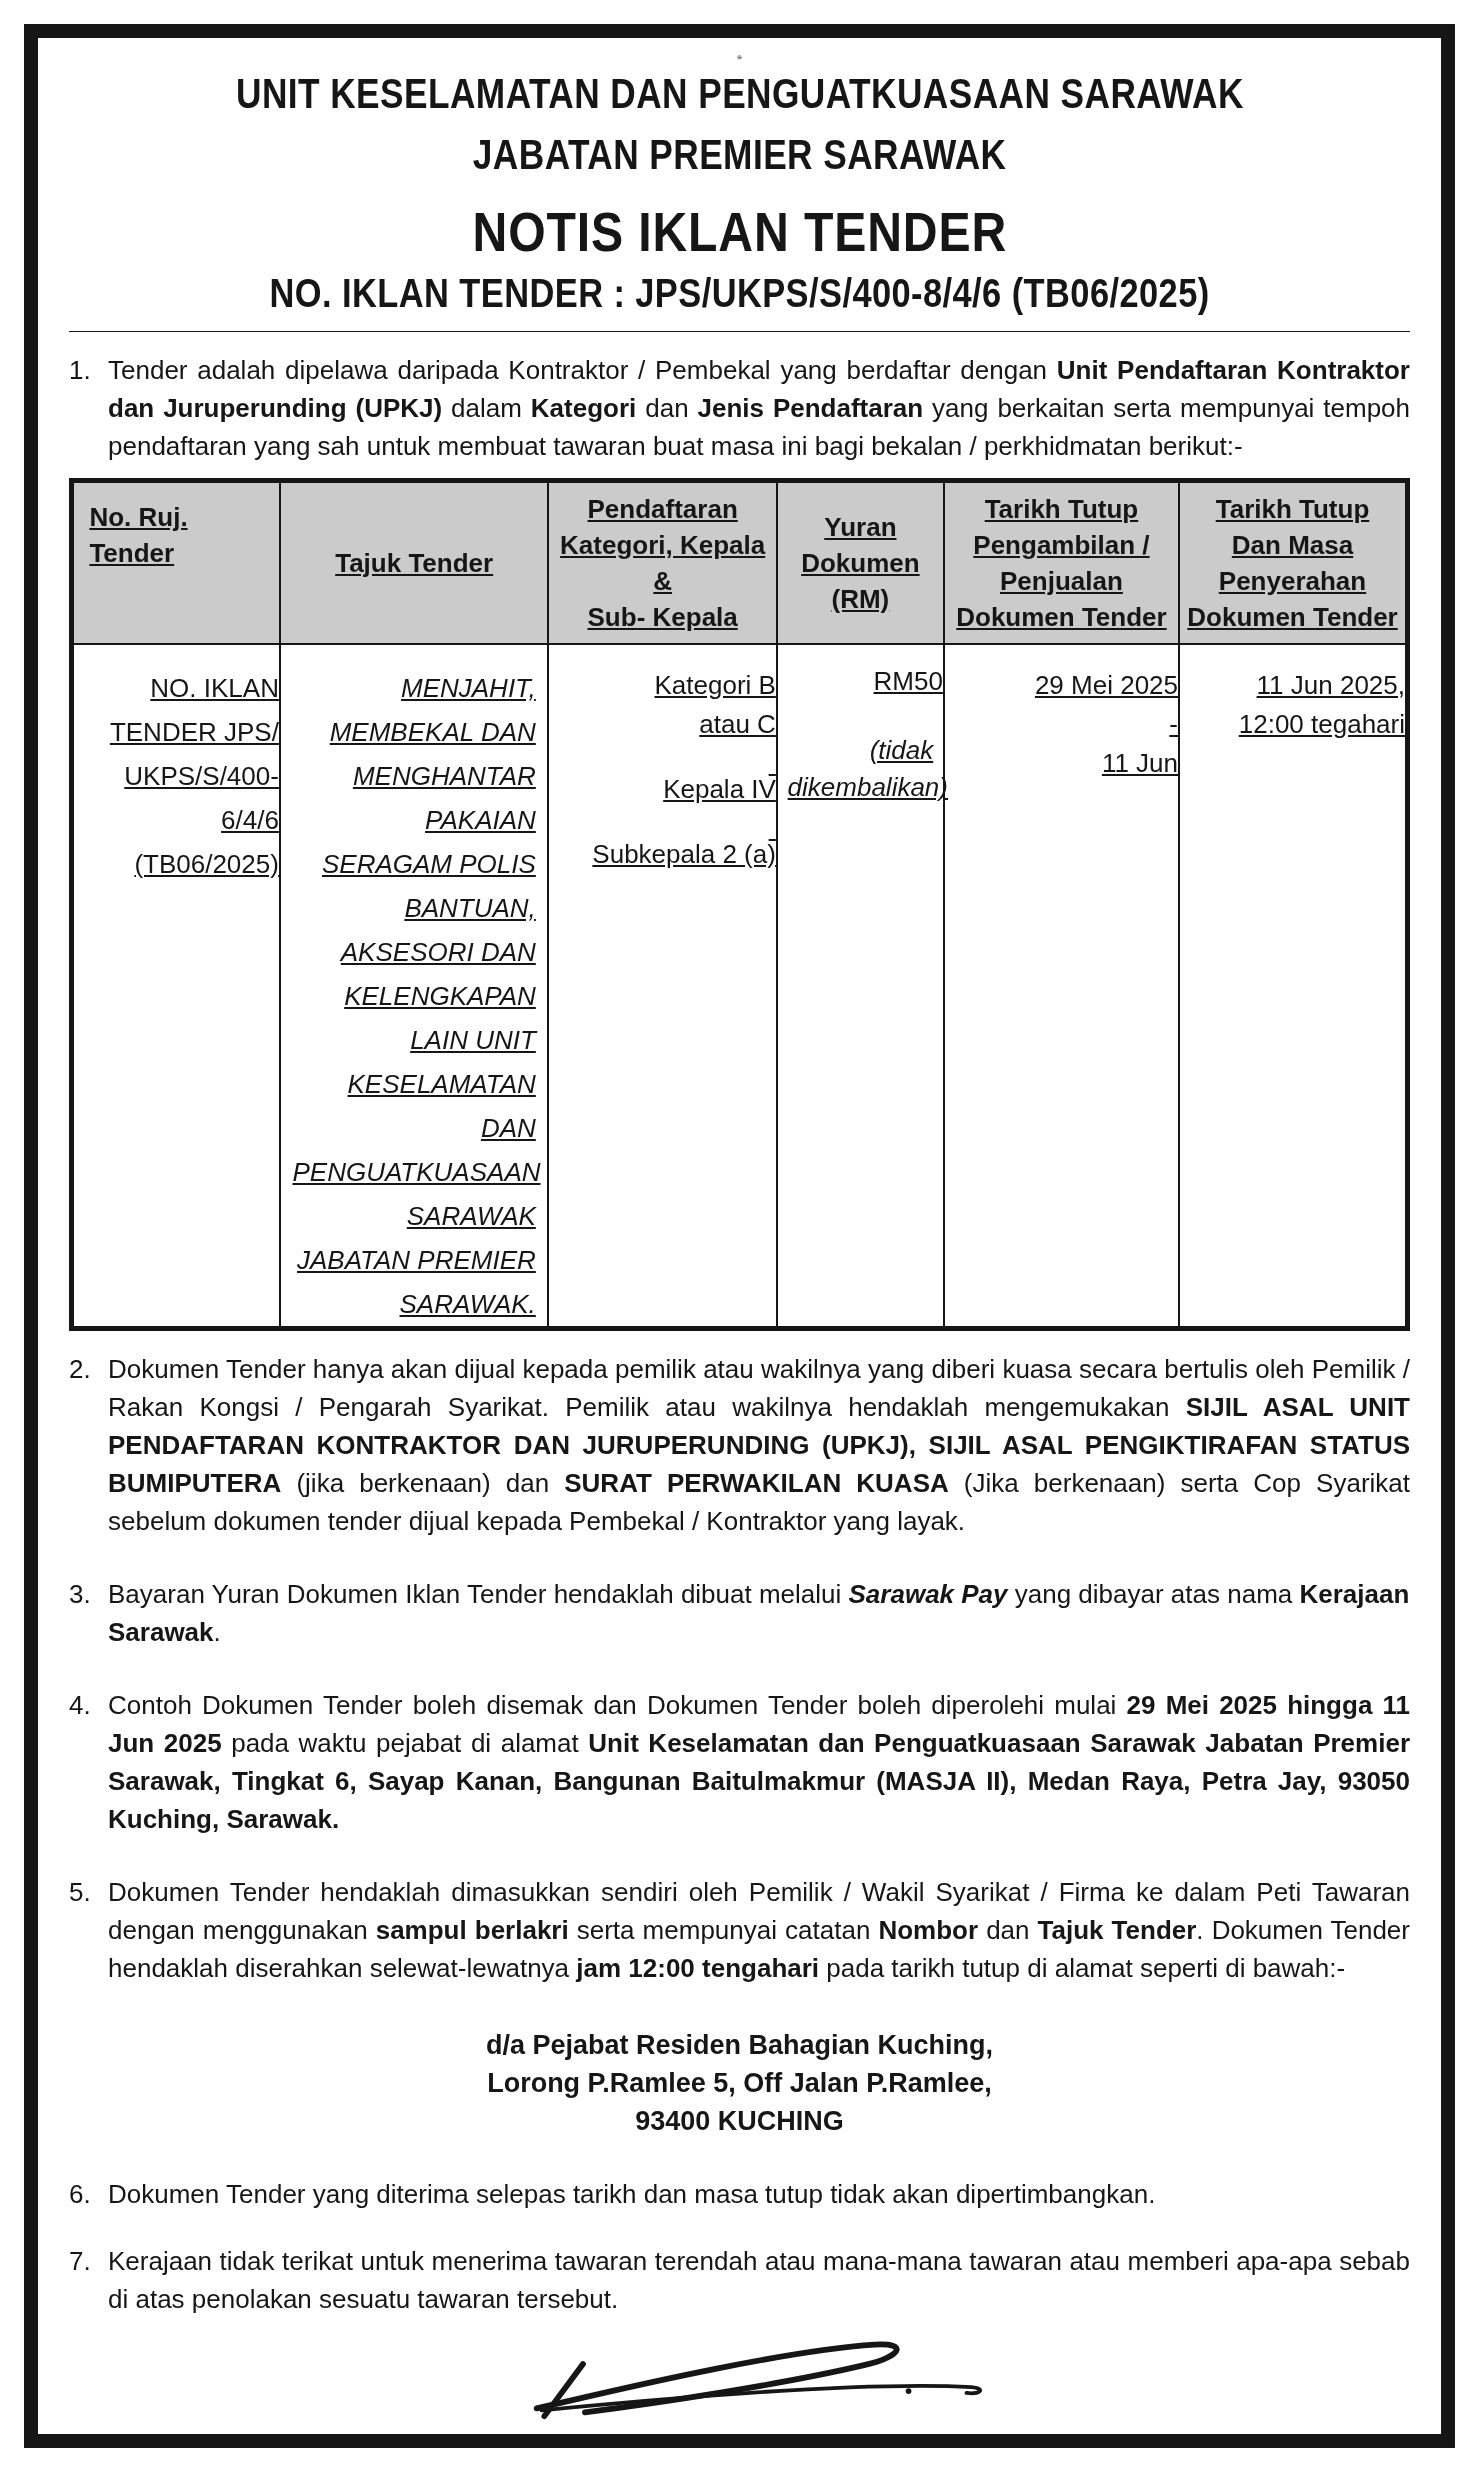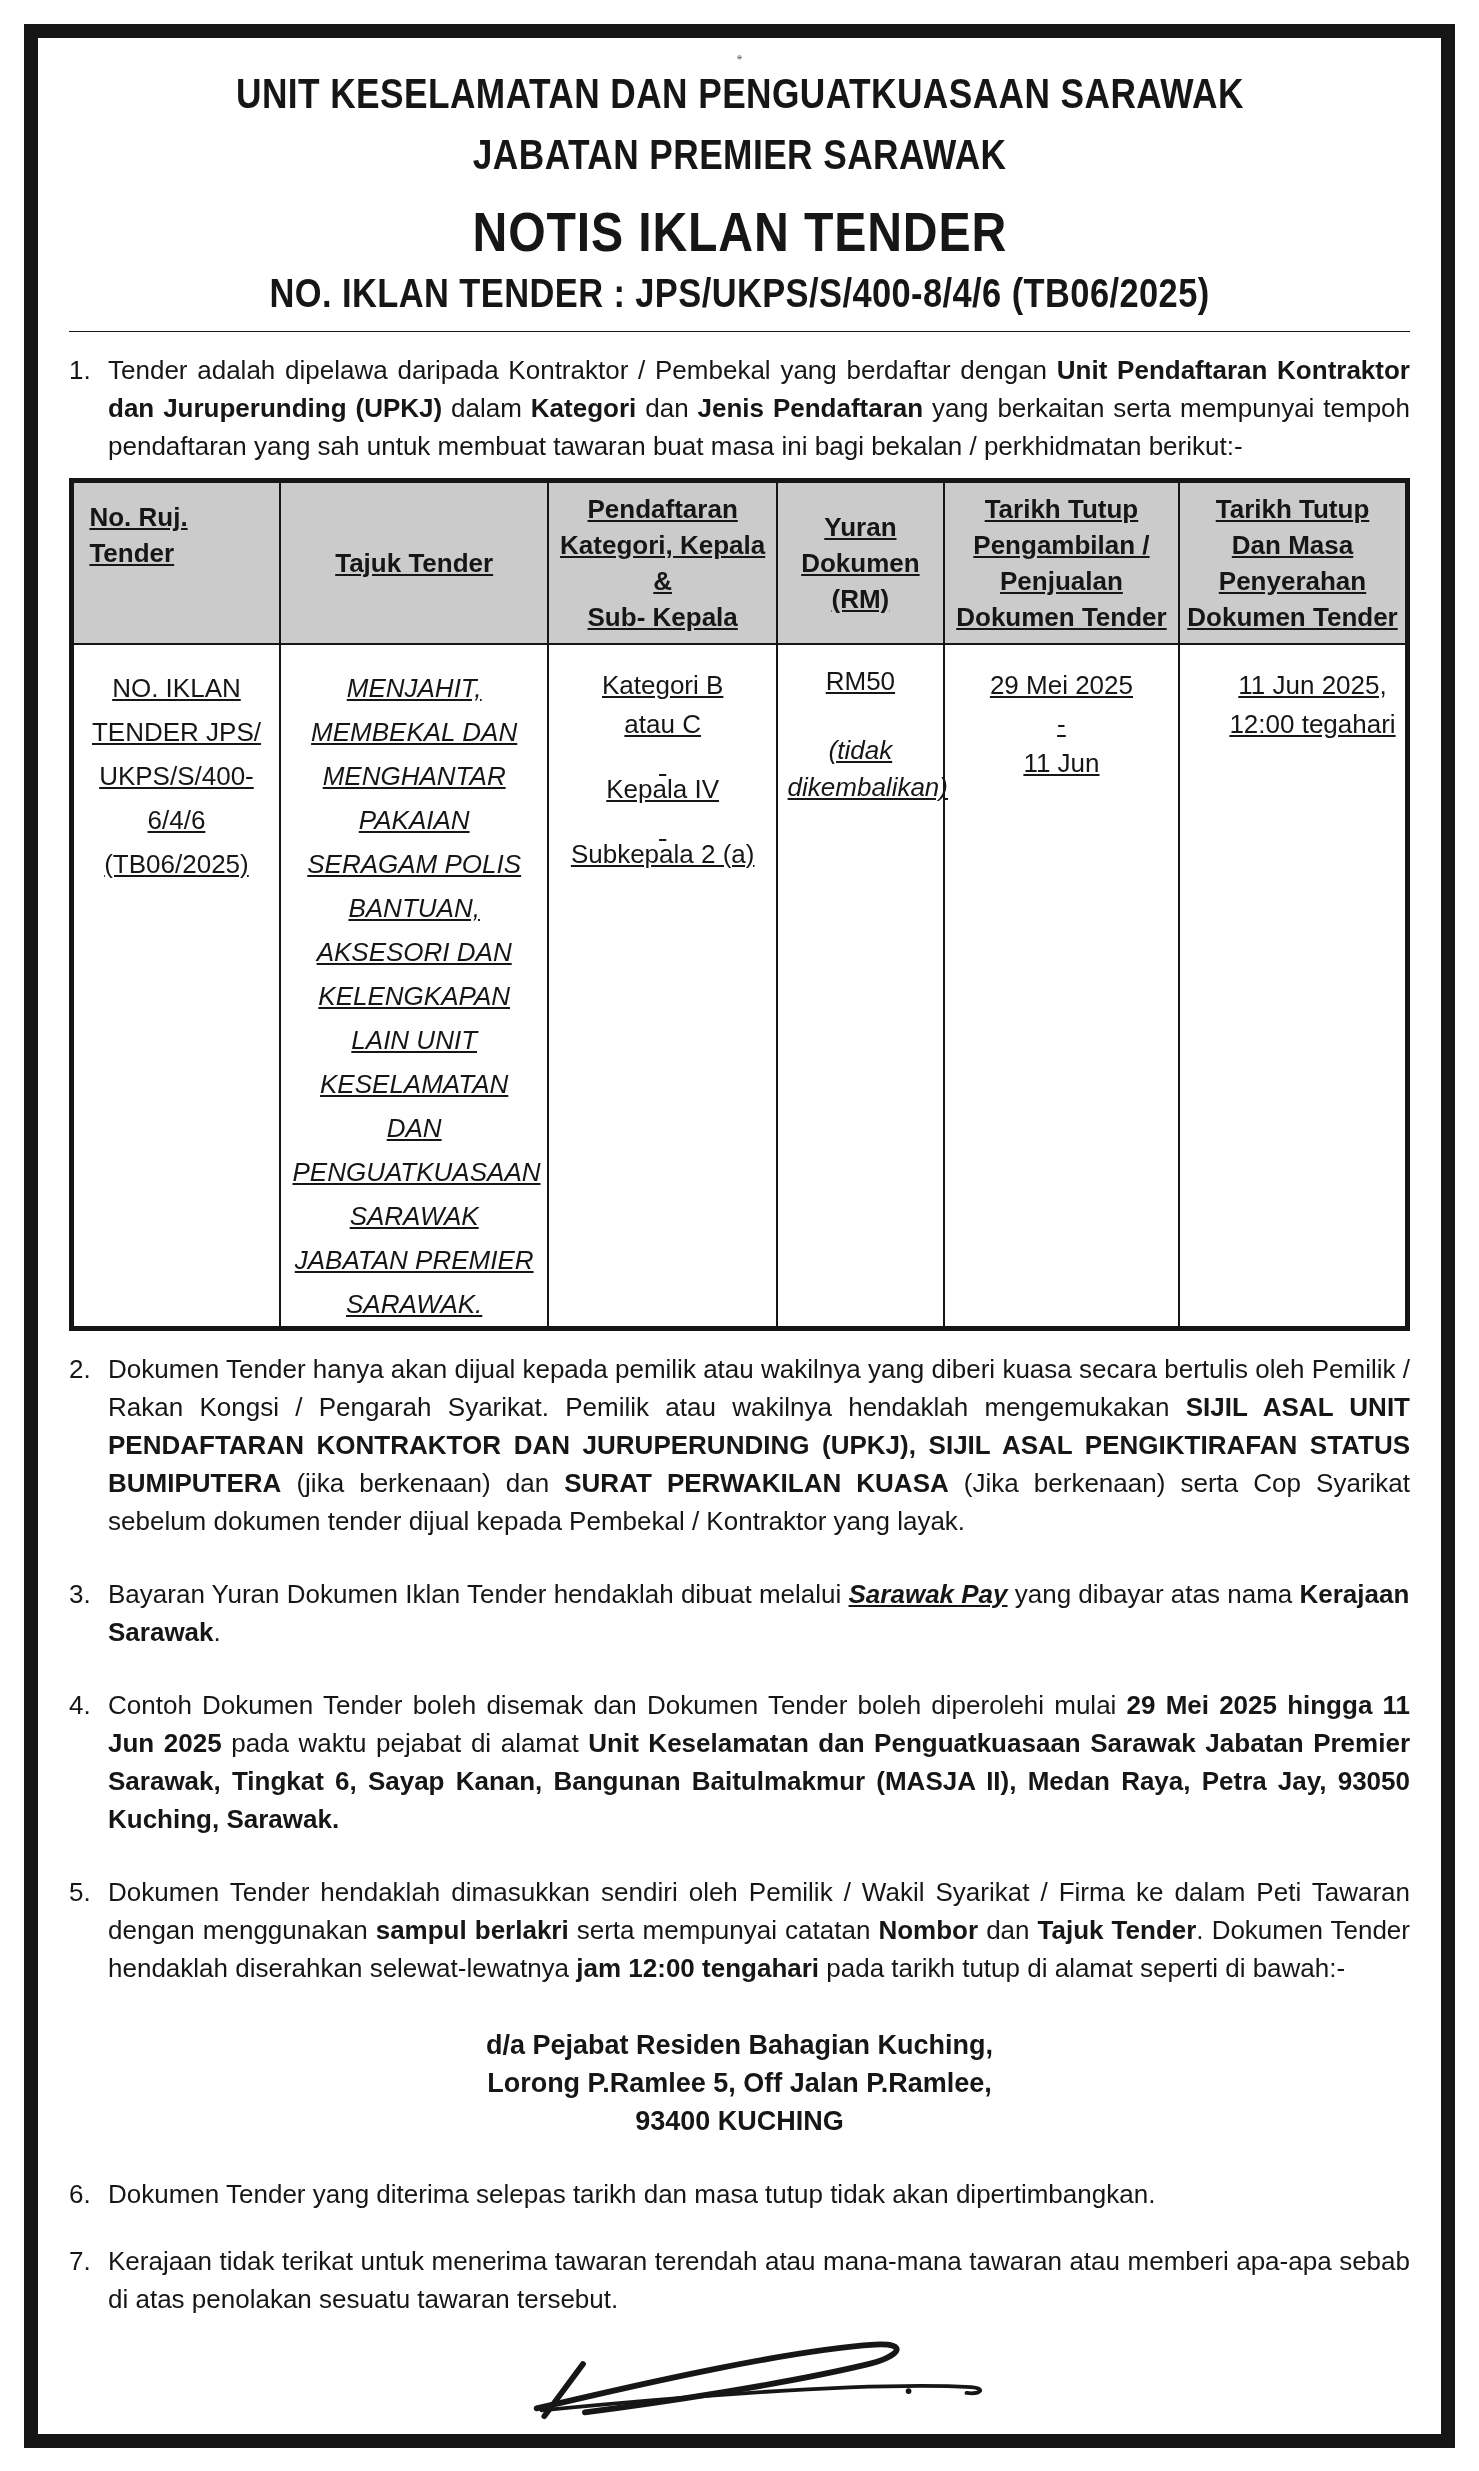--- a/index.html
+++ b/index.html
@@ -29,31 +29,31 @@
   .org2{margin-top:13.5px;font-size:42px;line-height:48px;}
   .doc-title{margin-top:23px;font-size:56px;line-height:60px;}
   .doc-title>span{transform:scaleX(.86);letter-spacing:1px;}
   .ref-line{margin-top:7.7px;font-size:41px;line-height:46px;}
   .rule{margin-top:15.4px;height:6.8px;background:var(--ink);}
   
   .item{display:grid;grid-template-columns:39px 1fr;font-size:26px;line-height:38px;}
   .item .txt{text-align:justify;}
   .item .txt.nj{text-align:left;}
   .b{font-weight:700;}
-  .bi{font-weight:700;font-style:italic;text-decoration:underline;}
+  .bi{font-weight:700;font-style:italic;}
   .mt20{margin-top:19.3px;} .mt36{margin-top:35px;} .mt30{margin-top:29px;}
   
   table.tender{width:100%;border-collapse:collapse;border:5.8px solid var(--ink);margin-top:13.5px;table-layout:fixed;}
   table.tender th,table.tender td{border:2.9px solid var(--ink);text-decoration:underline;}
   table.tender th{
     background:var(--header-bg);font-weight:700;font-size:26px;line-height:36px;
     text-align:center;vertical-align:middle;height:143px;padding:7.7px 5.8px;
   }
   table.tender th.tl{text-align:left;vertical-align:top;padding:15.4px 9.7px 0 15.4px;}
-  table.tender td{vertical-align:top;text-align:center;height:367px;padding-top:21px;font-size:26px;}
+  table.tender td{vertical-align:top;text-align:right;height:367px;padding-top:21px;font-size:26px;}
   td.ref .ln{line-height:44px;}
   td.tajuk{font-style:italic;font-size:24px;line-height:44px;padding-left:11.6px;padding-right:11.6px;}
   td.kat .ln{line-height:39px;}
   td.kat .blank{height:21px;}
   td.fee{font-size:25px;}
   td.fee .note{margin-top:35px;font-style:italic;line-height:37px;padding:0 9.7px;}
   td.sale{padding-top:56px;}
   td.sale .ln{line-height:39px;}
   td.close{padding-top:100px;padding-left:40px;}
   td.close .ln{line-height:39px;}

